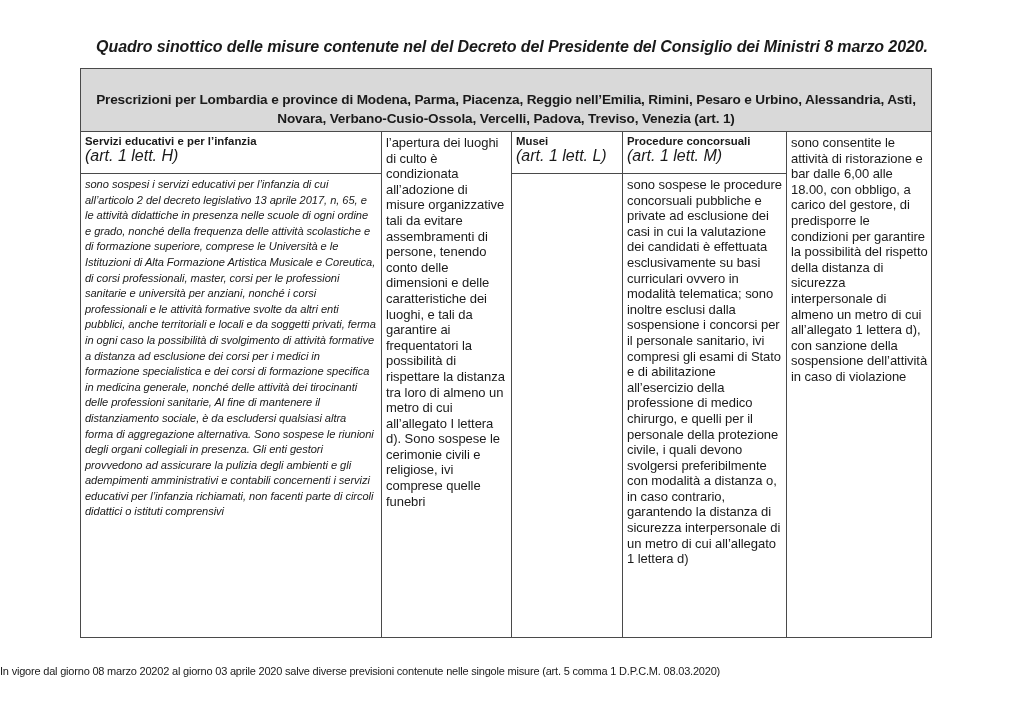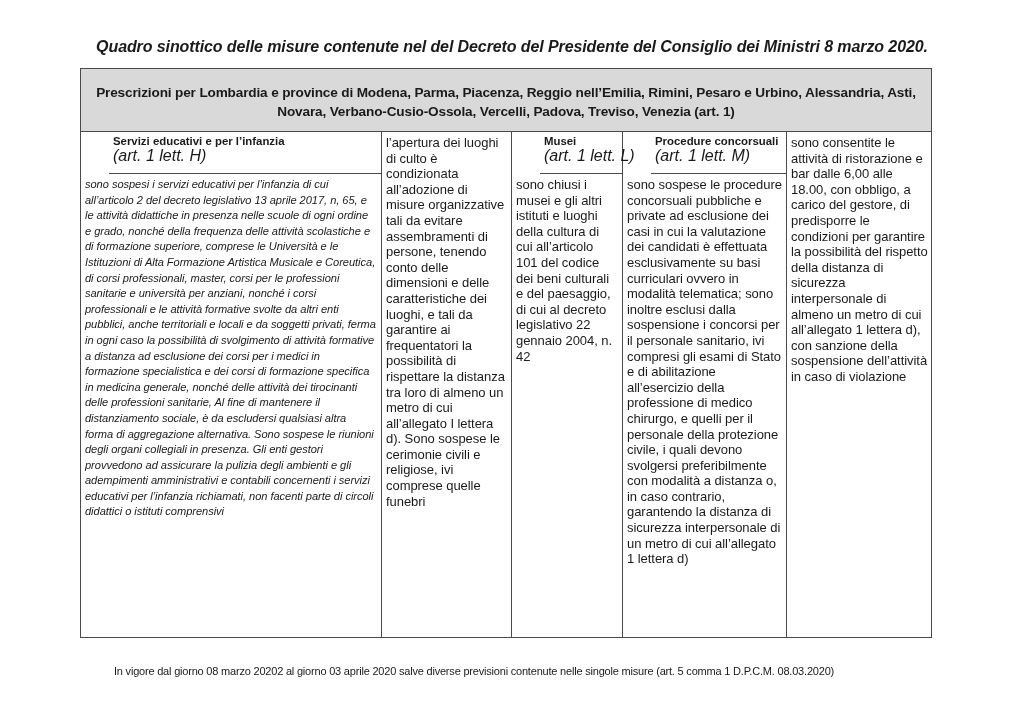--- a/index.html
+++ b/index.html
@@ -41,21 +41,21 @@
       left: 0;
       top: 0;
       right: 0;
       height: 63px;
       background: #d9d9d9;
       border-bottom: 1.5px solid #4a4a4a;
       box-sizing: border-box;
       display: flex;
       align-items: flex-end;
       justify-content: center;
-      padding-bottom: 10px;
+      padding-bottom: 3px;
     }
     .band-text {
       text-align: center;
       font-weight: bold;
       font-size: 13.6px;
       line-height: 19px;
       letter-spacing: -0.15px;
       color: #1a1a1a;
       width: 830px;
     }
@@ -72,21 +72,20 @@
       bottom: 0;
       box-sizing: border-box;
       border-right: 1.5px solid #4a4a4a;
     }
     .col:last-child { border-right: none; }
     .col-head {
       height: 42px;
       border-bottom: 1.5px solid #4a4a4a;
       box-sizing: border-box;
       padding: 2px 4px 0 4px;
-      margin-left: 28px;
     }
     .col-title {
       font-weight: bold;
       font-size: 11.4px;
       line-height: 14px;
       white-space: nowrap;
     }
     .col-ref {
       font-style: italic;
       font-size: 16px;
@@ -103,21 +102,20 @@
     .c2 { left: 301px; width: 130px; }
     .c3 { left: 431px; width: 111px; }
     .c4 { left: 542px; width: 164px; }
     .c5 { left: 706px; width: 146px; }
     .c1 .col-body { font-size: 11.1px; font-style: italic; }
     .footer-note {
       position: absolute;
       left: 0;
       width: 948px;
       top: 665px;
-      text-align: center;
       font-size: 11px;
       letter-spacing: -0.2px;
       color: #1a1a1a;
     }
   </style>
 </head>
 <body>
 
 <div class="doc-title">Quadro sinottico delle misure contenute nel del Decreto del Presidente del Consiglio dei Ministri 8 marzo 2020.</div>
 
@@ -134,21 +132,20 @@
       <div class="col-body">sono sospesi i servizi educativi per l’infanzia di cui all’articolo 2 del decreto legislativo 13 aprile 2017, n, 65, e le attività didattiche in presenza nelle scuole di ogni ordine e grado, nonché della frequenza delle attività scolastiche e di formazione superiore, comprese le Università e le Istituzioni di Alta Formazione Artistica Musicale e Coreutica, di corsi professionali, master, corsi per le professioni sanitarie e università per anziani, nonché i corsi professionali e le attività formative svolte da altri enti pubblici, anche territoriali e locali e da soggetti privati, ferma in ogni caso la possibilità di svolgimento di attività formative a distanza ad esclusione dei corsi per i medici in formazione specialistica e dei corsi di formazione specifica in medicina generale, nonché delle attività dei tirocinanti delle professioni sanitarie, Al fine di mantenere il distanziamento sociale, è da escludersi qualsiasi altra forma di aggregazione alternativa. Sono sospese le riunioni degli organi collegiali in presenza. Gli enti gestori provvedono ad assicurare la pulizia degli ambienti e gli adempimenti amministrativi e contabili concernenti i servizi educativi per l’infanzia richiamati, non facenti parte di circoli didattici o istituti comprensivi</div>
     </div>
     <div class="col c2">
       <div class="col-body">l’apertura dei luoghi di culto è condizionata all’adozione di misure organizzative tali da evitare assembramenti di persone, tenendo conto delle dimensioni e delle caratteristiche dei luoghi, e tali da garantire ai frequentatori la possibilità di rispettare la distanza tra loro di almeno un metro di cui all’allegato I lettera d). Sono sospese le cerimonie civili e religiose, ivi comprese quelle funebri</div>
     </div>
     <div class="col c3">
       <div class="col-head">
         <div class="col-title">Musei</div>
         <div class="col-ref">(art. 1 lett. L)</div>
       </div>
-      <div class="col-body">sono chiusi i musei e gli altri istituti e luoghi della cultura di cui all’articolo 101 del codice dei beni culturali e del paesaggio, di cui al decreto legislativo 22 gennaio 2004, n. 42</div>
     </div>
     <div class="col c4">
       <div class="col-head">
         <div class="col-title">Procedure concorsuali</div>
         <div class="col-ref">(art. 1 lett. M)</div>
       </div>
       <div class="col-body">sono sospese le procedure concorsuali pubbliche e private ad esclusione dei casi in cui la valutazione dei candidati è effettuata esclusivamente su basi curriculari ovvero in modalità telematica; sono inoltre esclusi dalla sospensione i concorsi per il personale sanitario, ivi compresi gli esami di Stato e di abilitazione all’esercizio della professione di medico chirurgo, e quelli per il personale della protezione civile, i quali devono svolgersi preferibilmente con modalità a distanza o, in caso contrario, garantendo la distanza di sicurezza interpersonale di un metro di cui all’allegato 1 lettera d)</div>
     </div>
     <div class="col c5">
       <div class="col-body">sono consentite le attività di ristorazione e bar dalle 6,00 alle 18.00, con obbligo, a carico del gestore, di predisporre le condizioni per garantire la possibilità del rispetto della distanza di sicurezza interpersonale di almeno un metro di cui all’allegato 1 lettera d), con sanzione della sospensione dell’attività in caso di violazione</div>

